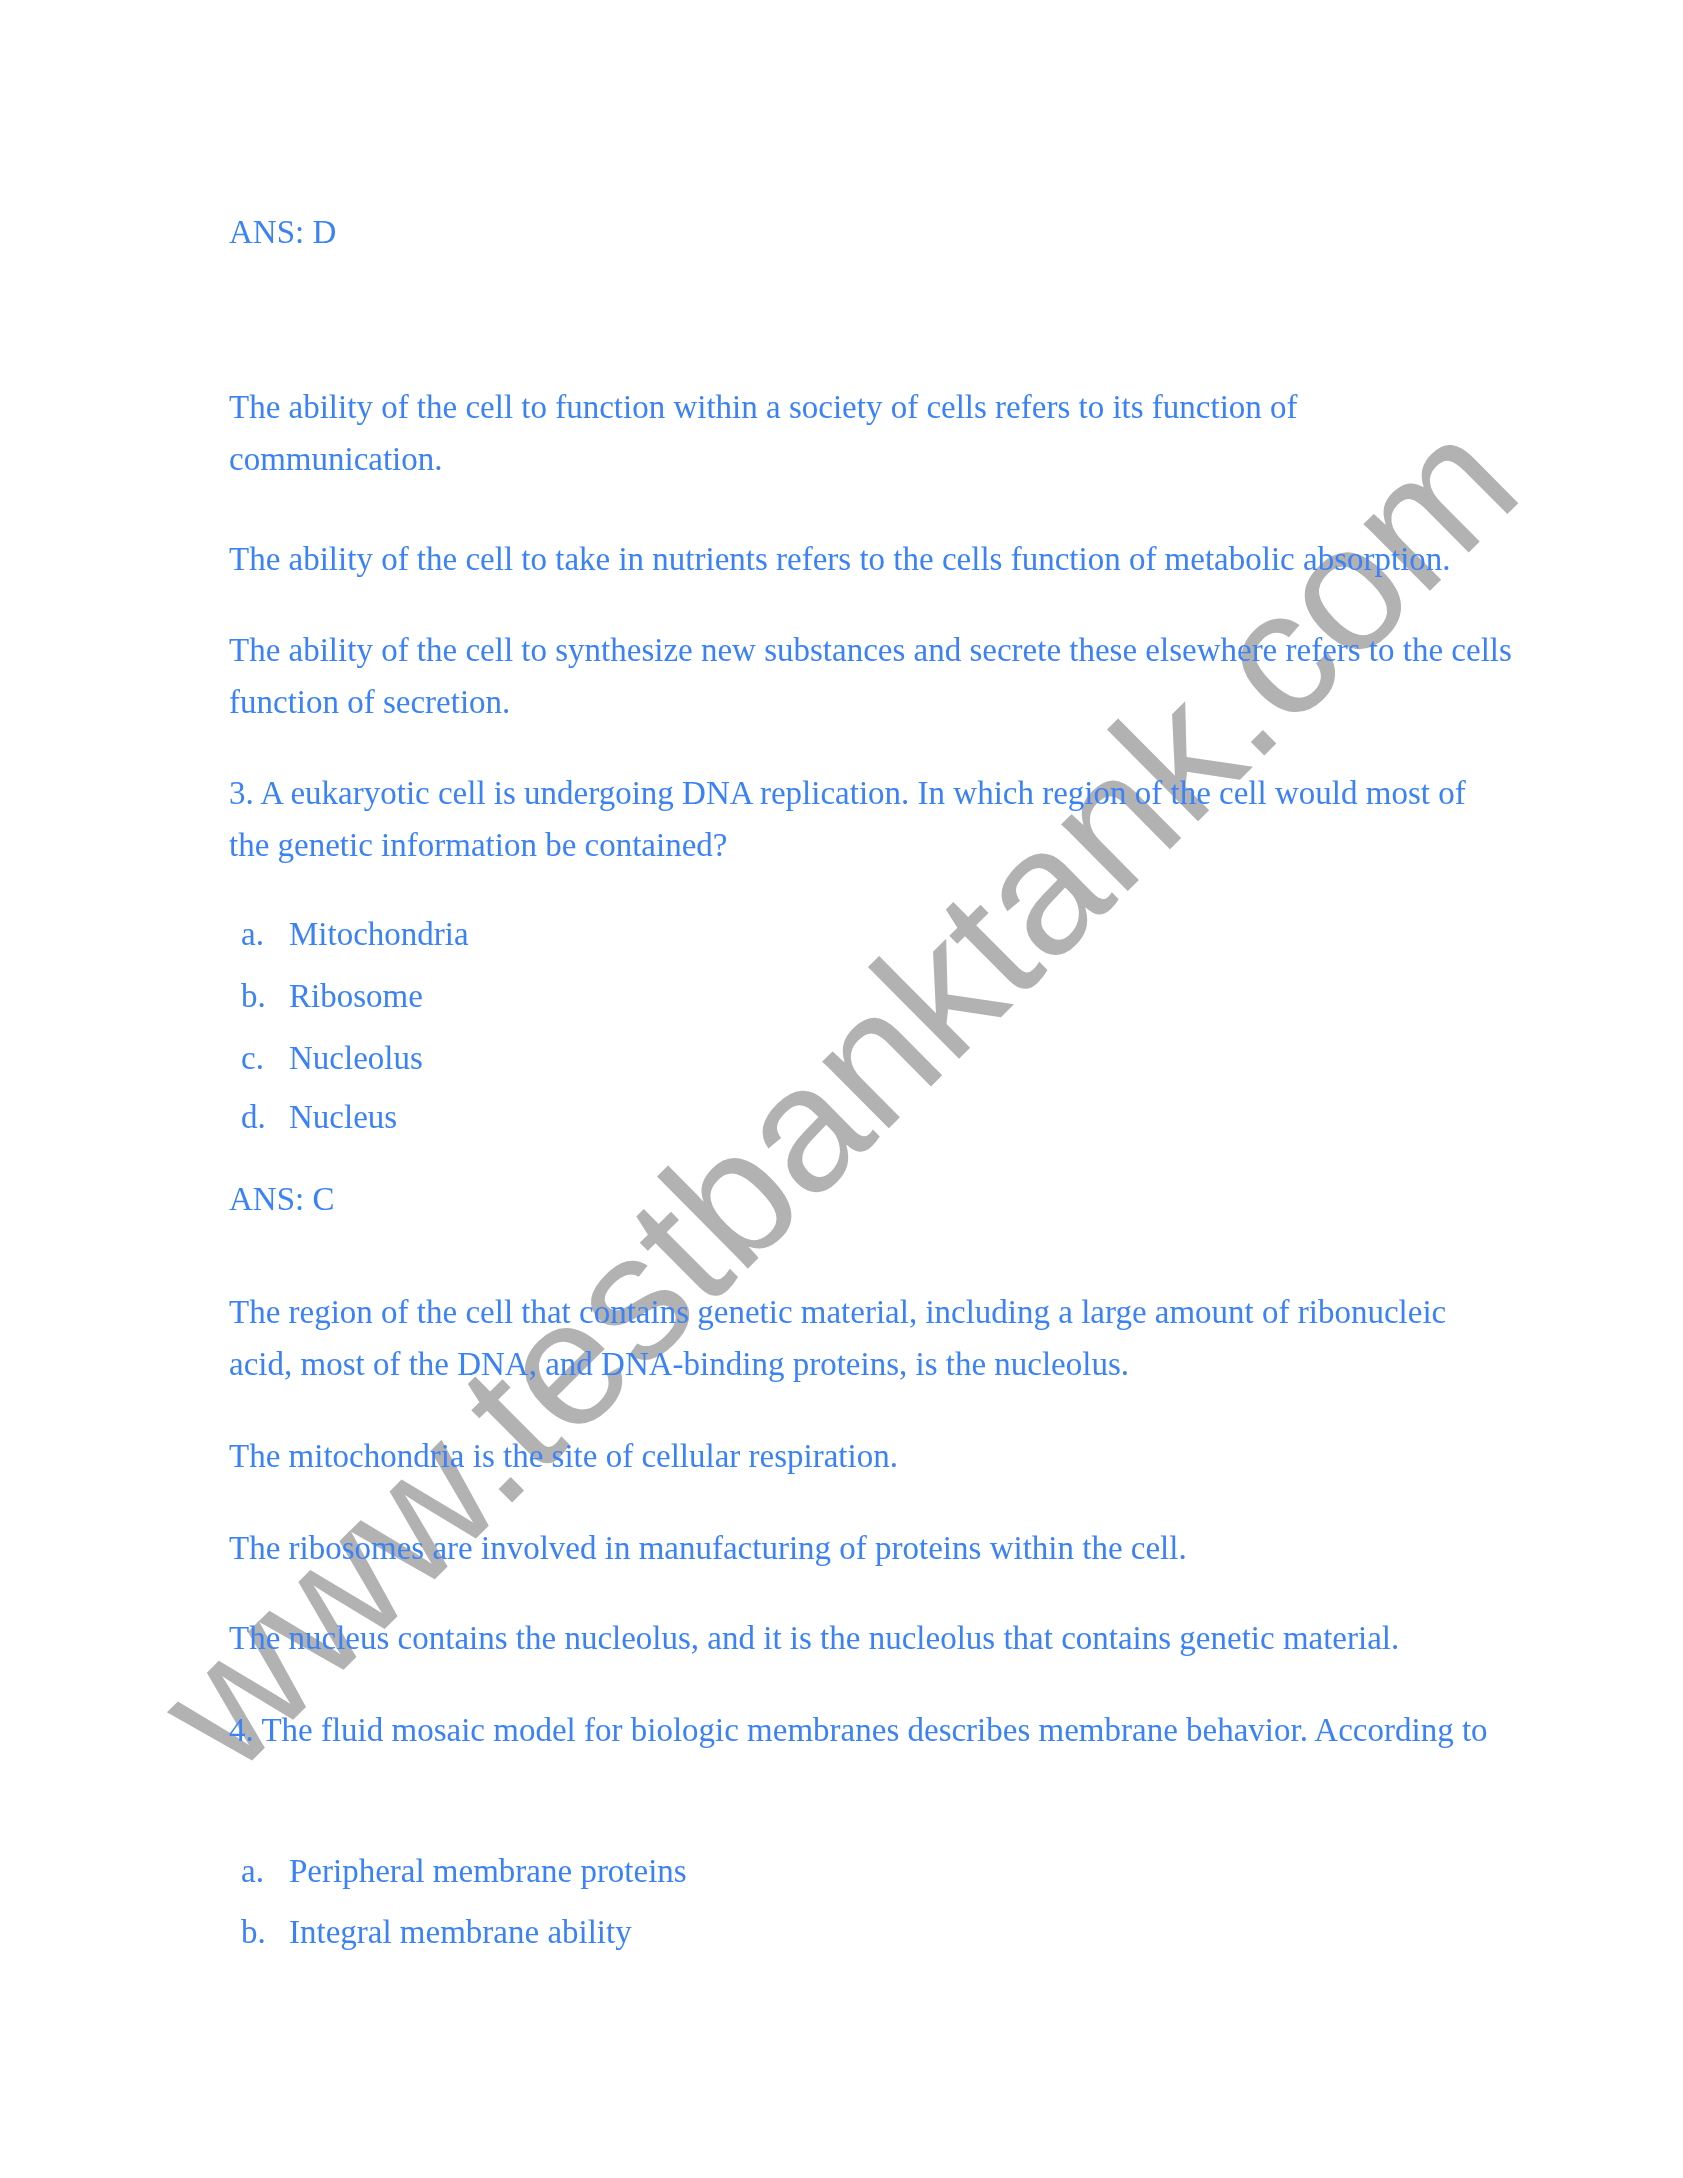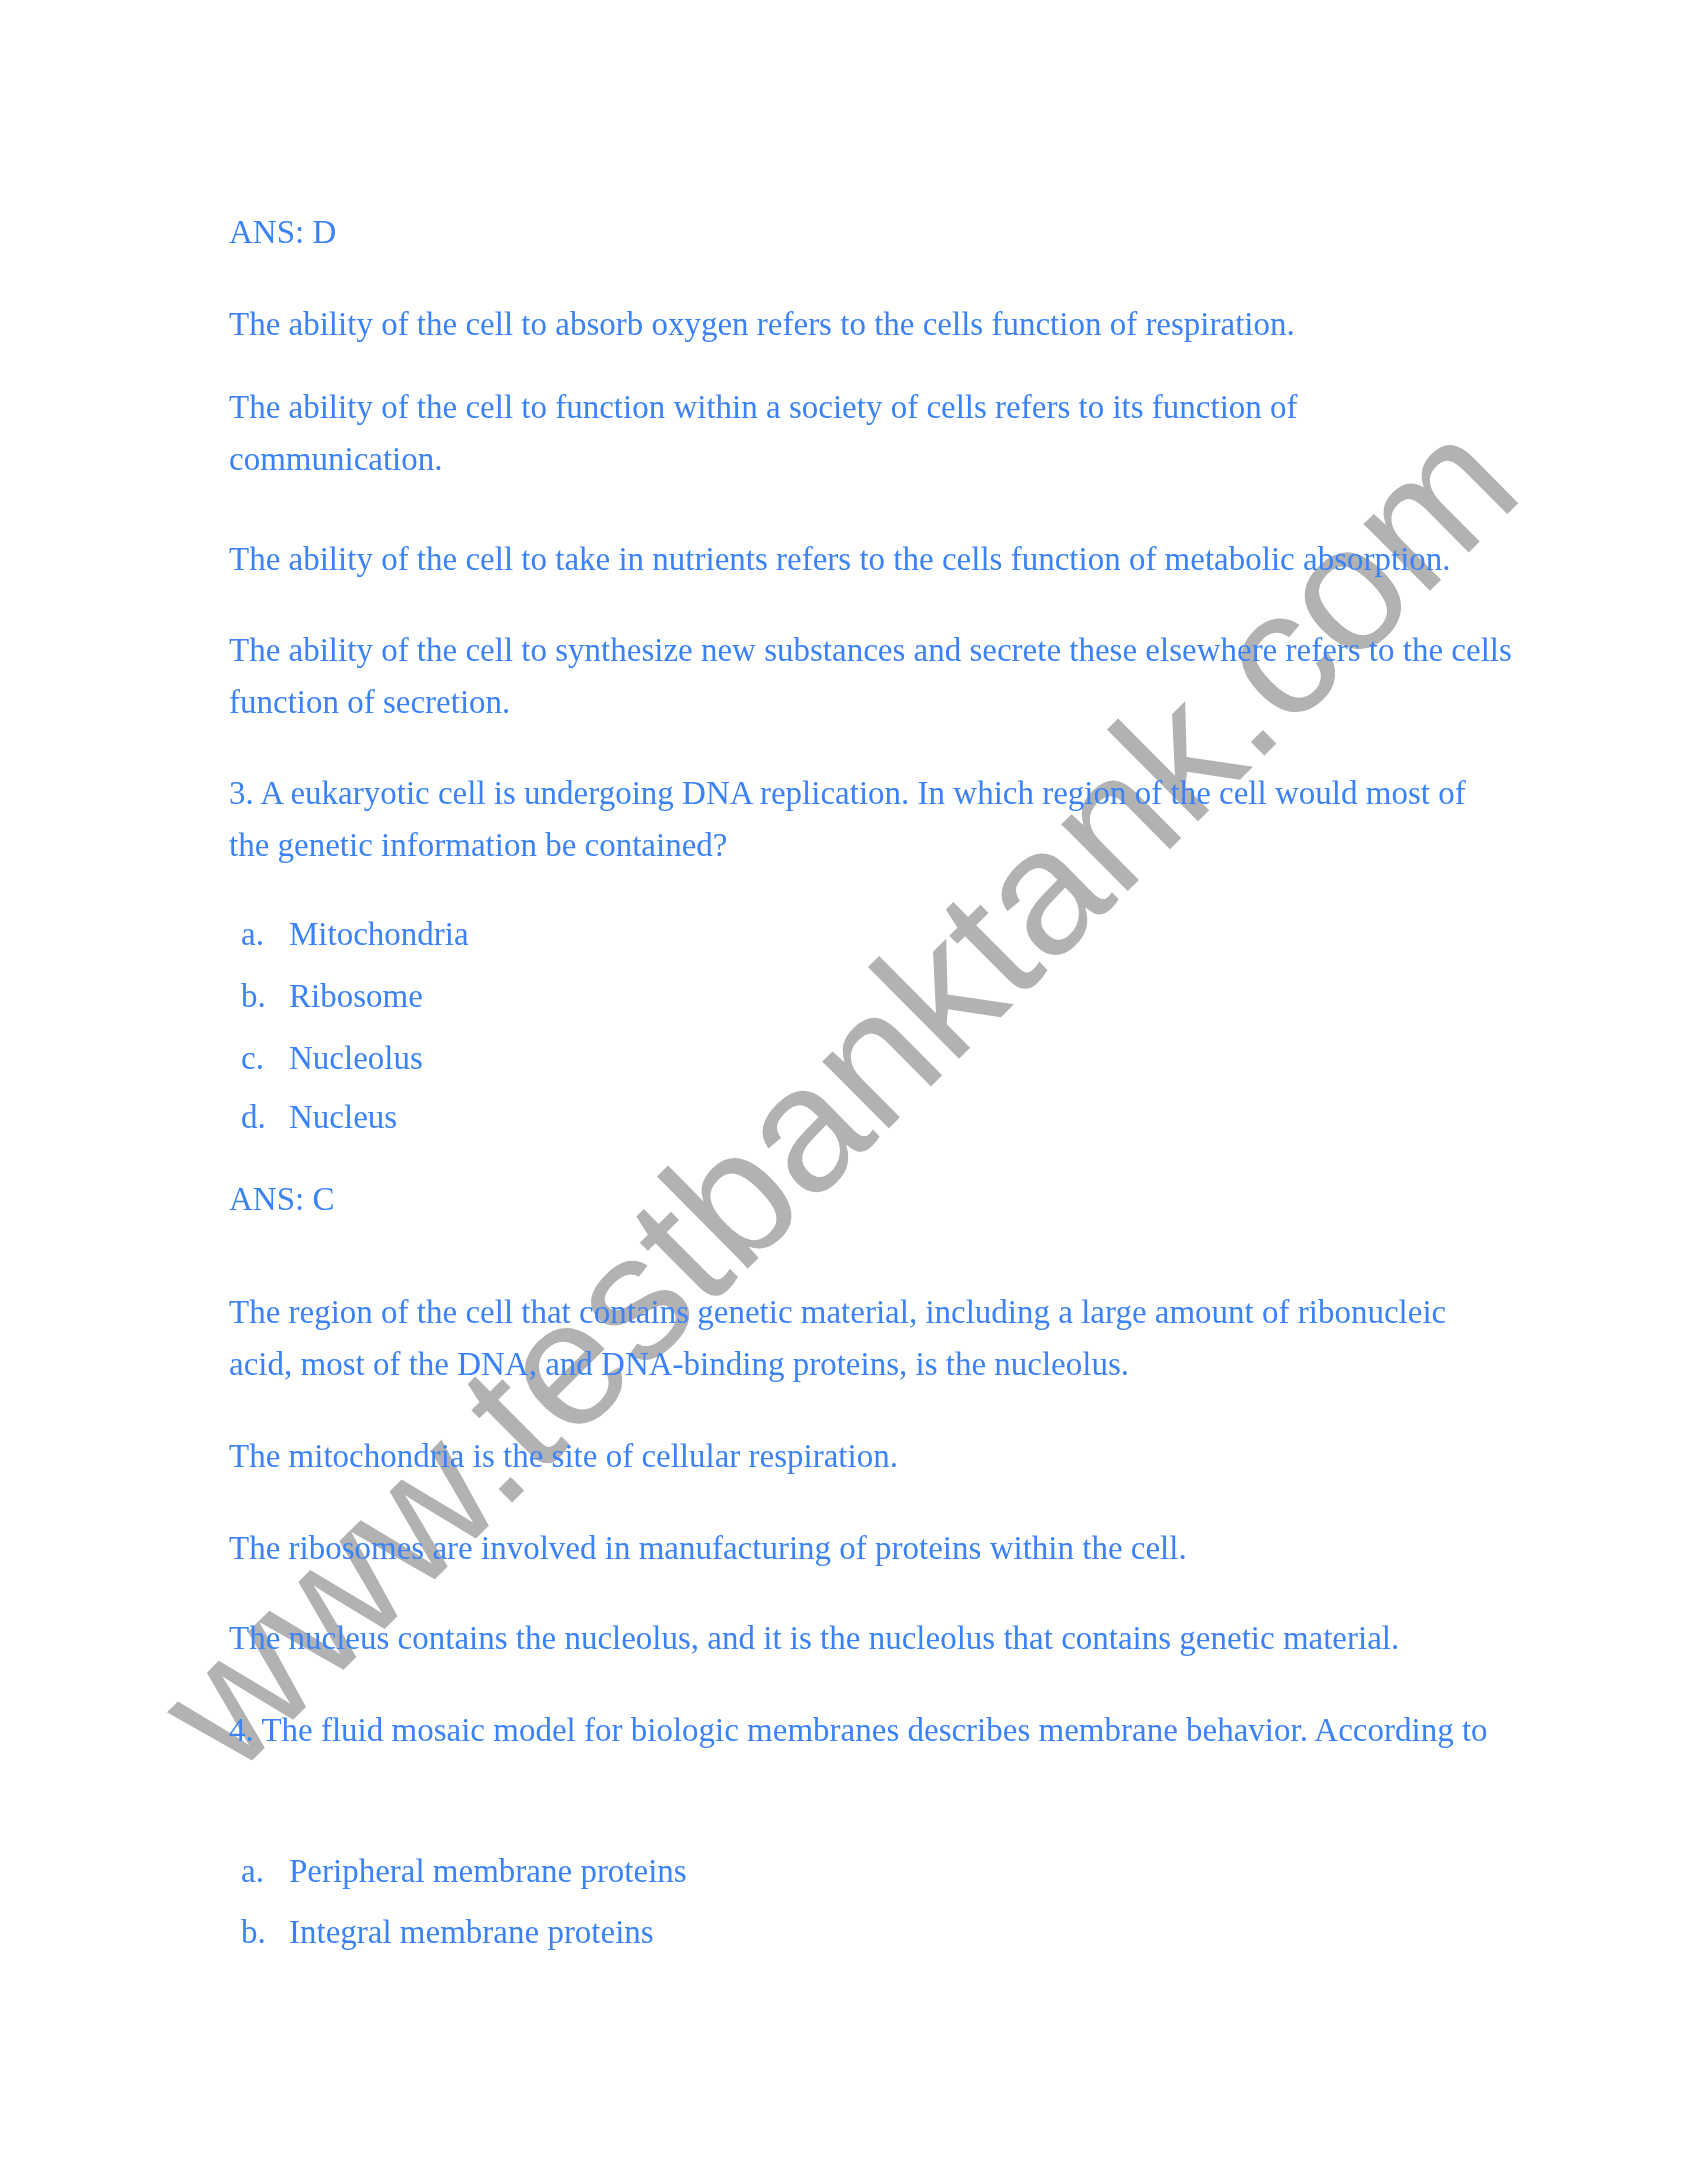--- a/index.html
+++ b/index.html
@@ -78,23 +78,20 @@
   <svg class="watermark" width="1683" height="2178" viewBox="0 0 1700 2200" xmlns="http://www.w3.org/2000/svg">
     <text x="236" y="1797" transform="rotate(-44.8 236 1797)">www.testbanktank.com</text>
   </svg>
 
   <div class="content">
 
     <div class="block" style="top:206px;">
       <span class="line">ANS: D</span>
     </div>
 
-    <div class="block" style="top:298px;">
-      <span class="line">The ability of the cell to absorb oxygen refers to the cells function of respiration.</span>
-    </div>
 
     <div class="block" style="top:381px;">
       <span class="line">The ability of the cell to function within a society of cells refers to its function of</span>
       <span class="line">communication.</span>
     </div>
 
     <div class="block" style="top:533px;">
       <span class="line">The ability of the cell to take in nutrients refers to the cells function of metabolic absorption.</span>
     </div>
 
@@ -149,18 +146,18 @@
     <div class="block" style="top:1704px;">
       <span class="line">4. The fluid mosaic model for biologic membranes describes membrane behavior. According to</span>
     </div>
 
     <div class="option" style="top:1845px;">
       <span class="letter">a.</span>
       <span class="text">Peripheral membrane proteins</span>
     </div>
     <div class="option" style="top:1906px;">
       <span class="letter">b.</span>
-      <span class="text">Integral membrane proteins</span>
+      <span class="text">Integral membrane ability</span>
     </div>
 
   </div>
 </div>
 
 
 </body></html>

